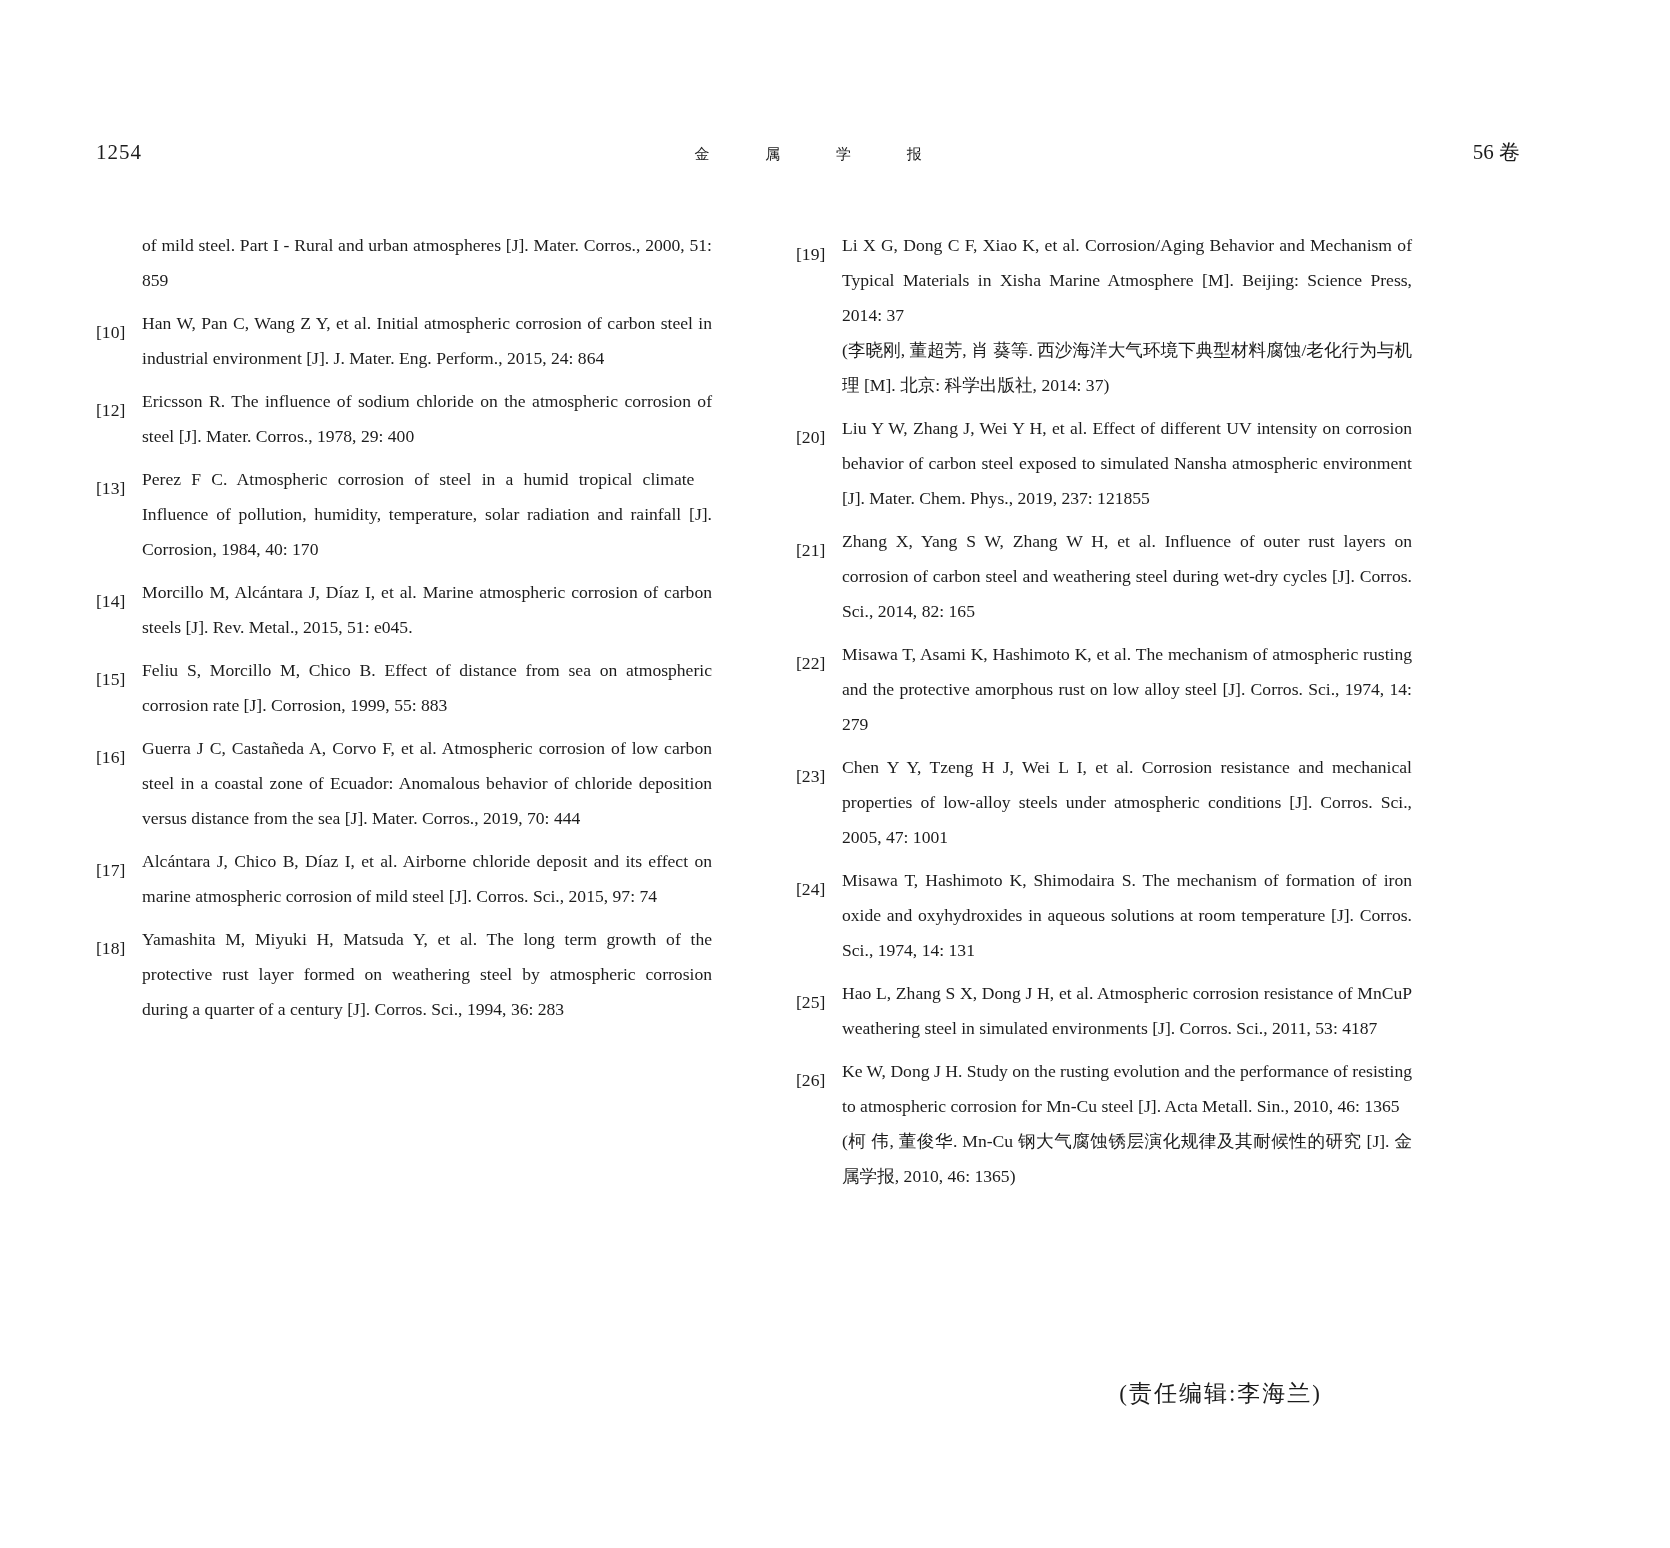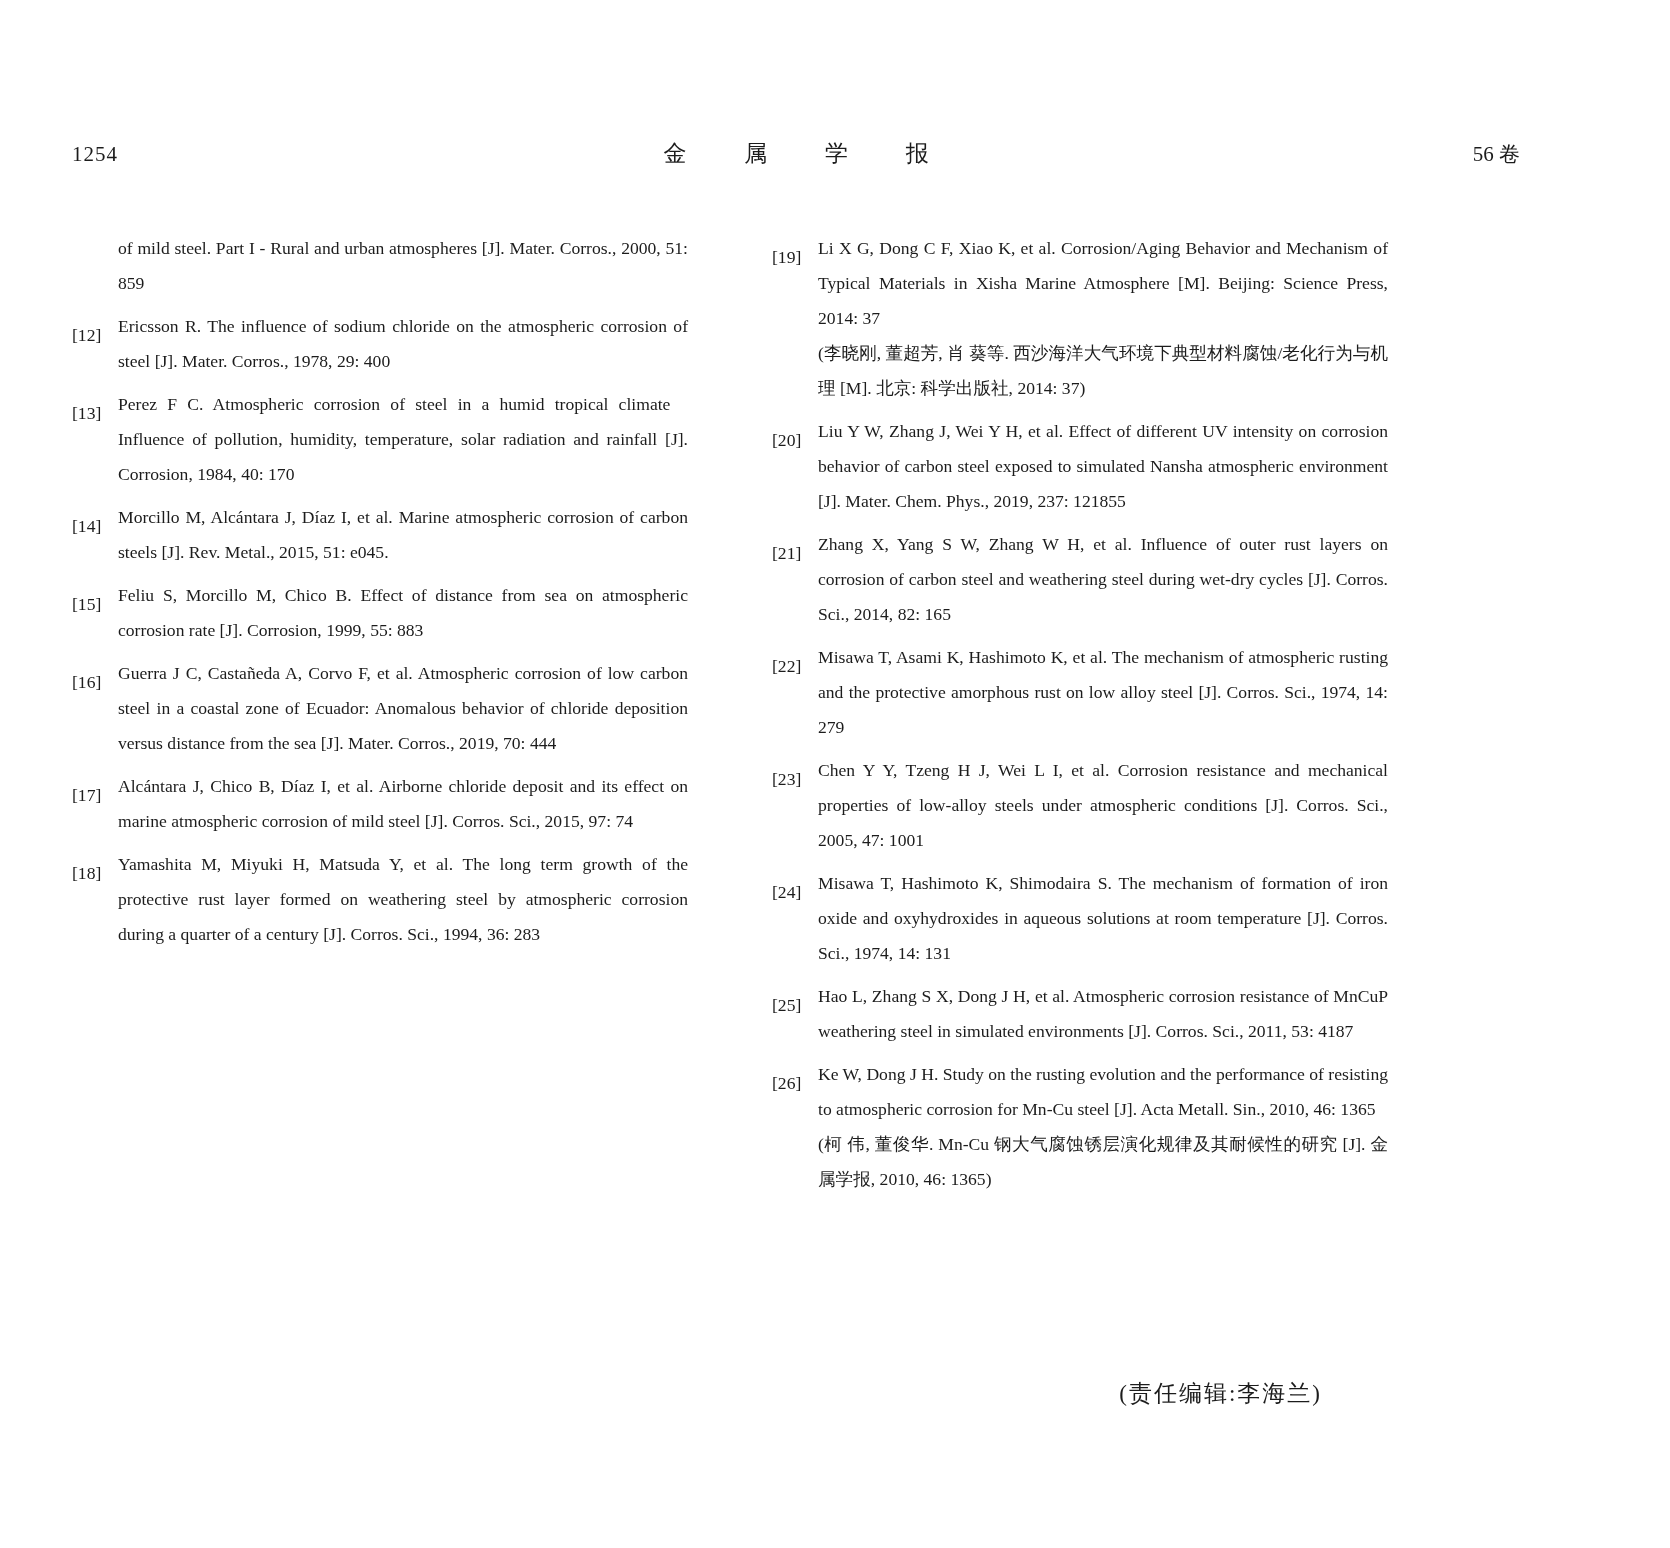--- a/index.html
+++ b/index.html
@@ -12,36 +12,36 @@
     height: 1548px;
     font-family: "Liberation Serif", "DejaVu Serif", serif;
     color: #1c1c1c;
     position: relative;
     overflow: hidden;
   }
   .page {
     box-sizing: border-box;
     width: 1670px;
     height: 1548px;
-    padding: 138px 150px 0 72px;
+    padding: 138px 150px 0 96px;
     position: relative;
   }
   .page-header {
     display: flex;
     justify-content: space-between;
     align-items: baseline;
     font-size: 21px;
   }
   .page-number {
     min-width: 120px;
     text-align: left;
     letter-spacing: 1px;
   }
   .journal-title {
-    font-size: 23px;
+    font-size: 15px;
     letter-spacing: 26px;
     text-indent: 26px;
     text-align: right;
   }
   .volume {
     min-width: 120px;
     text-align: right;
   }
   .columns {
     display: flex;
@@ -85,20 +85,21 @@
 
   <header class="page-header">
     <span class="page-number">1254</span>
     <span class="journal-title">金 属 学 报</span>
     <span class="volume">56 卷</span>
   </header>
 
   <main class="columns">
     <section class="column" id="col-left">
         <div class="ref cont"><span class="ref-text">of mild steel. Part I - Rural and urban atmospheres [J]. Mater. Corros., 2000, 51: 859</span></div>
+        <div class="ref"><span class="ref-label">[10]</span><span class="ref-text">Han W, Pan C, Wang Z Y, et al. Initial atmospheric corrosion of carbon steel in industrial environment [J]. J. Mater. Eng. Perform., 2015, 24: 864</span></div>
         <div class="ref"><span class="ref-label">[12]</span><span class="ref-text">Ericsson R. The influence of sodium chloride on the atmospheric corrosion of steel [J]. Mater. Corros., 1978, 29: 400</span></div>
         <div class="ref"><span class="ref-label">[13]</span><span class="ref-text">Perez F C. Atmospheric corrosion of steel in a humid tropical climate Influence of pollution, humidity, temperature, solar radiation and rainfall [J]. Corrosion, 1984, 40: 170</span></div>
         <div class="ref"><span class="ref-label">[14]</span><span class="ref-text">Morcillo M, Alcántara J, Díaz I, et al. Marine atmospheric corrosion of carbon steels [J]. Rev. Metal., 2015, 51: e045.</span></div>
         <div class="ref"><span class="ref-label">[15]</span><span class="ref-text">Feliu S, Morcillo M, Chico B. Effect of distance from sea on atmospheric corrosion rate [J]. Corrosion, 1999, 55: 883</span></div>
         <div class="ref"><span class="ref-label">[16]</span><span class="ref-text">Guerra J C, Castañeda A, Corvo F, et al. Atmospheric corrosion of low carbon steel in a coastal zone of Ecuador: Anomalous behavior of chloride deposition versus distance from the sea [J]. Mater. Corros., 2019, 70: 444</span></div>
         <div class="ref"><span class="ref-label">[17]</span><span class="ref-text">Alcántara J, Chico B, Díaz I, et al. Airborne chloride deposit and its effect on marine atmospheric corrosion of mild steel [J]. Corros. Sci., 2015, 97: 74</span></div>
         <div class="ref"><span class="ref-label">[18]</span><span class="ref-text">Yamashita M, Miyuki H, Matsuda Y, et al. The long term growth of the protective rust layer formed on weathering steel by atmospheric corrosion during a quarter of a century [J]. Corros. Sci., 1994, 36: 283</span></div>
       </section>
     <section class="column" id="col-right">
         <div class="ref"><span class="ref-label">[19]</span><span class="ref-text">Li X G, Dong C F, Xiao K, et al. Corrosion/Aging Behavior and Mechanism of Typical Materials in Xisha Marine Atmosphere [M]. Beijing: Science Press, 2014: 37</span><div class="ref-cn">(李晓刚, 董超芳, 肖 葵等. 西沙海洋大气环境下典型材料腐蚀/老化行为与机理 [M]. 北京: 科学出版社, 2014: 37)</div></div>

